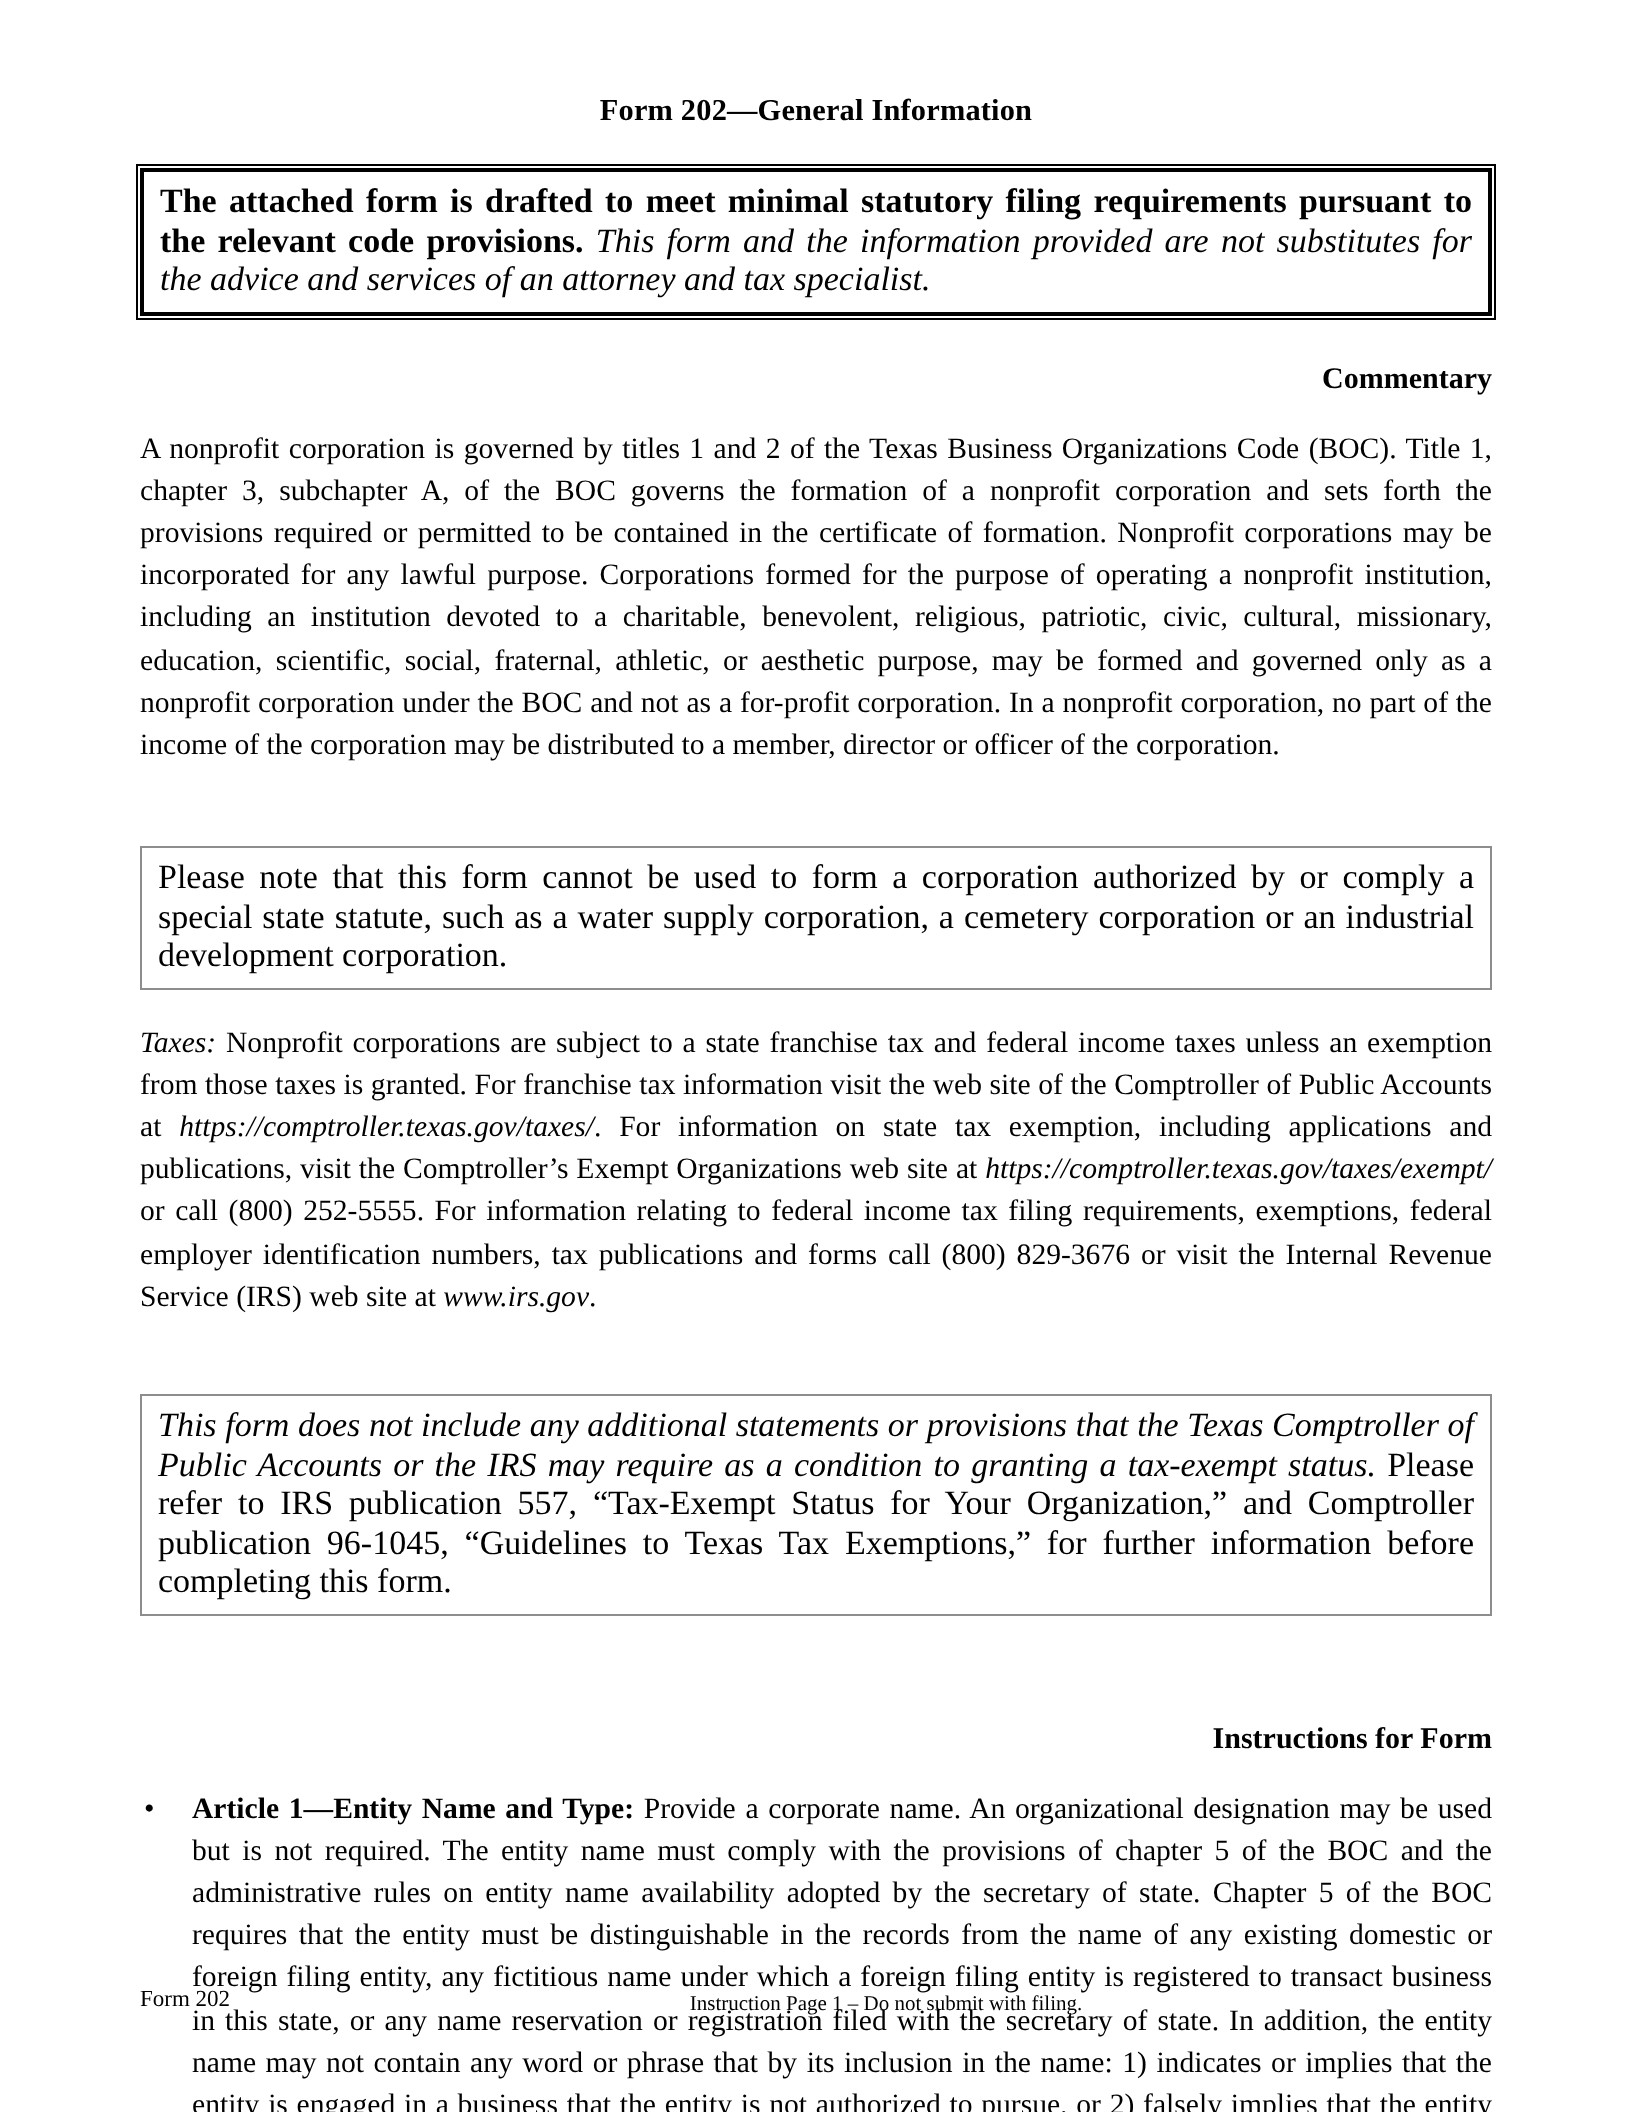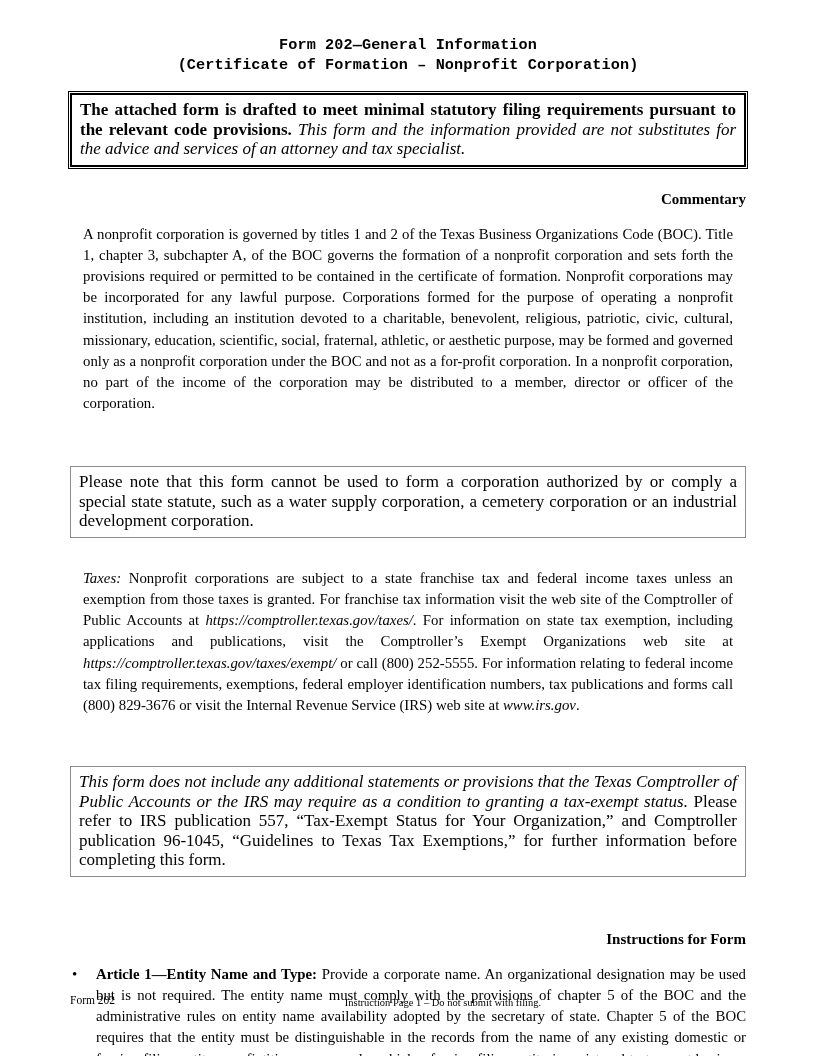--- a/index.html
+++ b/index.html
@@ -17,23 +17,22 @@
   }
   .page {
     position: absolute;
     left: 70px;
     top: 0;
     width: 676px;
     height: 1056px;
   }
 
   .title-block {
-    padding-top: 35px;
+    padding-top: 46px;
     text-align: center;
-    font-family: Liberation Mono, monospace;
   }
   .title-line {
     font-size: 15.2px;
     font-weight: bold;
     line-height: 20px;
     letter-spacing: 0.1px;
   }
 
   .callout {
     margin-top: 18px;
@@ -53,21 +52,21 @@
 
   .section-heading {
     text-align: right;
     font-size: 15px;
     font-weight: bold;
     margin-top: 24px;
     margin-bottom: 16px;
   }
 
   p.body {
-    margin: 13px;
+    margin: 0;
     text-align: justify;
     font-size: 14.8px;
     line-height: 21.2px;
     text-indent: 0;
   }
 
   .gap-a { height: 21px; }
   .gap-b { height: 17px; }
   .gap-c { height: 19px; }
   .gap-d { height: 30px; }
@@ -118,21 +117,20 @@
     padding-left: 70px;
   }
 </style>
 </head>
 <body>
 
 <div class="page">
 
   <div class="title-block">
     <div class="title-line">Form 202—General Information</div>
-    <div class="title-line">(Certificate of Formation – Nonprofit Corporation)</div>
   </div>
 
   <div class="callout thick">
     <b>The attached form is drafted to meet minimal statutory filing requirements pursuant to the relevant code provisions.</b>
     <i>This form and the information provided are not substitutes for the advice and services of an attorney and tax specialist.</i>
   </div>
 
   <div class="section-heading">Commentary</div>
 
   <p class="body">A nonprofit corporation is governed by titles 1 and 2 of the Texas Business Organizations Code (BOC).  Title 1, chapter 3, subchapter A, of the BOC governs the formation of a nonprofit corporation and sets forth the provisions required or permitted to be contained in the certificate of formation.  Nonprofit corporations may be incorporated for any lawful purpose.  Corporations formed for the purpose of operating a nonprofit institution, including an institution devoted to a charitable, benevolent, religious, patriotic, civic, cultural, missionary, education, scientific, social, fraternal, athletic, or aesthetic purpose, may be formed and governed only as a nonprofit corporation under the BOC and not as a for-profit corporation.  In a nonprofit corporation, no part of the income of the corporation may be distributed to a member, director or officer of the corporation.</p>

